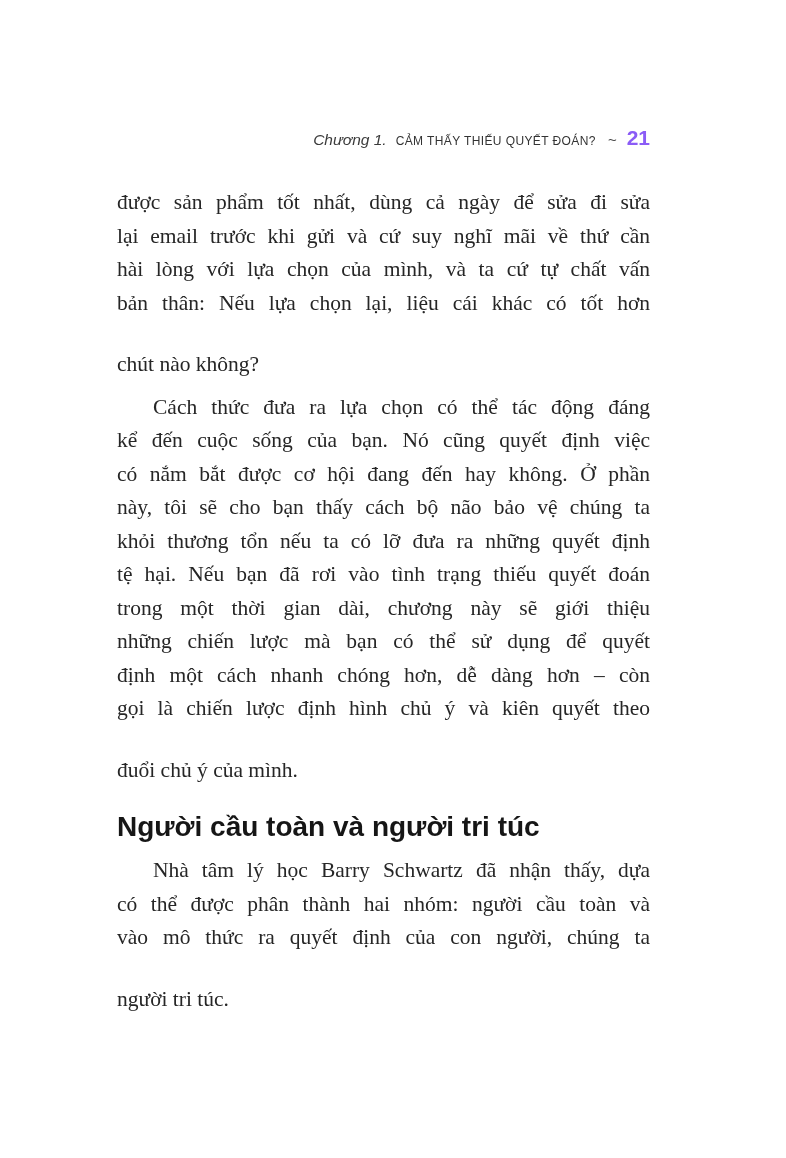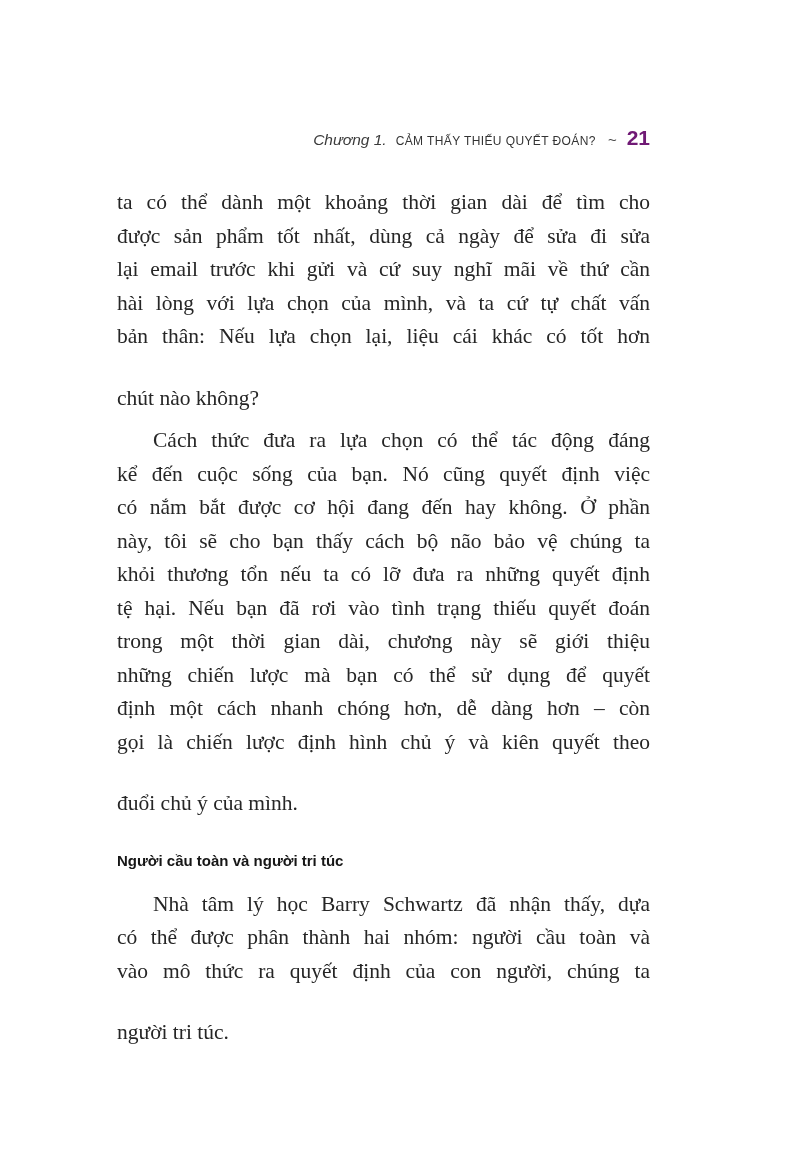--- a/index.html
+++ b/index.html
@@ -39,21 +39,21 @@
     color: #333333;
   }
   .header-separator {
     font-size: 15px;
     margin: 0 10px 0 12px;
     color: #444444;
   }
   .page-number {
     font-size: 21px;
     font-weight: 600;
-    color: #701a75;
+    color: #8b5cf6;
   }
   .page-body {
     position: absolute;
     top: 186px;
     left: 117px;
     width: 533px;
   }
   .paragraph {
     margin: 0 0 9px 0;
   }
@@ -68,41 +68,40 @@
   .text-line.last-line {
     text-align-last: left;
     margin-top: 28px;
   }
   .text-line.indented {
     padding-left: 36px;
   }
   .section-heading {
     font-family: "Liberation Sans", sans-serif;
     font-weight: 700;
-    font-size: 15px;
+    font-size: 28px;
     line-height: 28px;
     color: #161616;
     margin: 26px 0 13px 0;
   }
 </style>
 </head>
 <body>
 
 <div class="page">
 
   <div class="running-header">
     <span class="chapter-label">Chương 1.</span>
     <span class="chapter-title">CẢM THẤY THIẾU QUYẾT ĐOÁN?</span>
     <span class="header-separator">~</span>
     <span class="page-number">21</span>
   </div>
 
   <div class="page-body" id="page-body">
       <div class="paragraph">
-        <div class="text-line">ta có thể dành một khoảng thời gian dài để tìm cho</div>
         <div class="text-line">được sản phẩm tốt nhất, dùng cả ngày để sửa đi sửa</div>
         <div class="text-line">lại email trước khi gửi và cứ suy nghĩ mãi về thứ cần</div>
         <div class="text-line">hài lòng với lựa chọn của mình, và ta cứ tự chất vấn</div>
         <div class="text-line">bản thân: Nếu lựa chọn lại, liệu cái khác có tốt hơn</div>
         <div class="text-line last-line">chút nào không?</div>
       </div>
       <div class="paragraph">
         <div class="text-line indented">Cách thức đưa ra lựa chọn có thể tác động đáng</div>
         <div class="text-line">kể đến cuộc sống của bạn. Nó cũng quyết định việc</div>
         <div class="text-line">có nắm bắt được cơ hội đang đến hay không. Ở phần</div>

